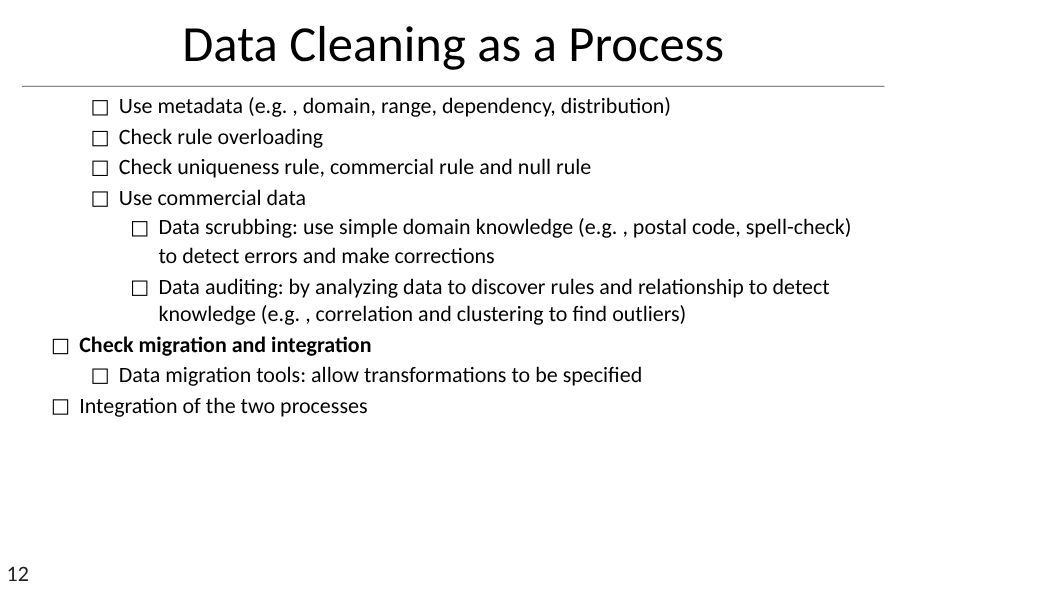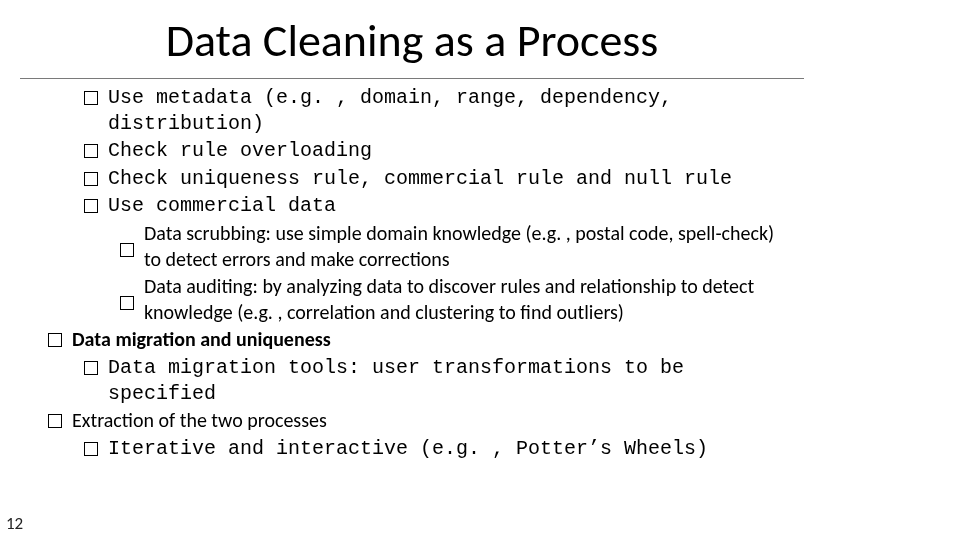--- a/index.html
+++ b/index.html
@@ -46,29 +46,29 @@
   .bullet {
     flex: 0 0 auto;
     width: 14px;
     height: 14px;
     border: 1.5px solid #000;
     box-sizing: border-box;
     margin-right: 10px;
     margin-top: 6px;
   }
   .lvl0 { margin-left: 18px; }
-  .lvl1 { margin-left: 54px; font-family: Liberation Mono, monospace; }
-  .lvl2 { margin-left: 90px; align-items: center; }
+  .lvl1 { margin-left: 54px; }
+  .lvl2 { margin-left: 90px; }
   .bold { font-weight: 700; }
   .text { flex: 1 1 auto; }
   .page-number {
     position: absolute;
     left: 6px;
     bottom: 6px;
-    font-size: 17px;
+    font-size: 20px;
     color: #222;
   }
 </style>
 </head>
 <body>
 
 <div class="slide">
 
   <div class="title">Data Cleaning as a Process</div>
   <hr class="divider">
@@ -101,35 +101,31 @@
       <span class="text">Data scrubbing: use simple domain knowledge (e.g. , postal code, spell-check) to detect errors and make corrections</span>
     </div>
 
     <div class="row lvl2">
       <span class="bullet"></span>
       <span class="text">Data auditing: by analyzing data to discover rules and relationship to detect knowledge (e.g. , correlation and clustering to find outliers)</span>
     </div>
 
     <div class="row lvl0">
       <span class="bullet"></span>
-      <span class="text bold">Data migration and uniqueness</span>
+      <span class="text bold">Check migration and integration</span>
     </div>
 
     <div class="row lvl1">
       <span class="bullet"></span>
-      <span class="text">Data migration tools: user transformations to be specified</span>
+      <span class="text">Data migration tools: allow transformations to be specified</span>
     </div>
 
 
     <div class="row lvl0">
       <span class="bullet"></span>
-      <span class="text">Extraction of the two processes</span>
+      <span class="text">Integration of the two processes</span>
     </div>
 
-    <div class="row lvl1">
-      <span class="bullet"></span>
-      <span class="text">Iterative and interactive (e.g. , Potter’s Wheels)</span>
-    </div>
 
   </div>
 
   <div class="page-number">12</div>
 </div>
 
 </body></html>

